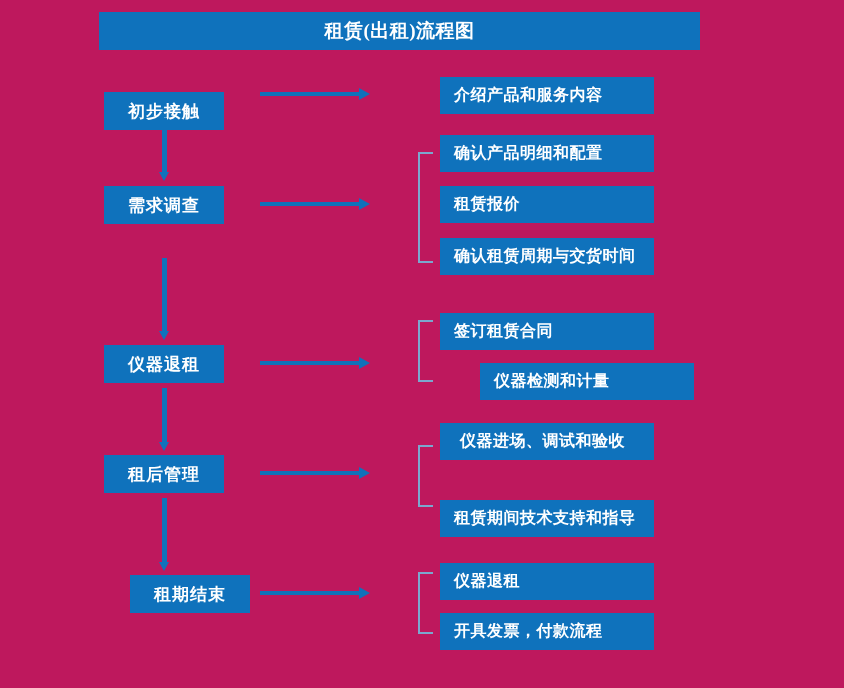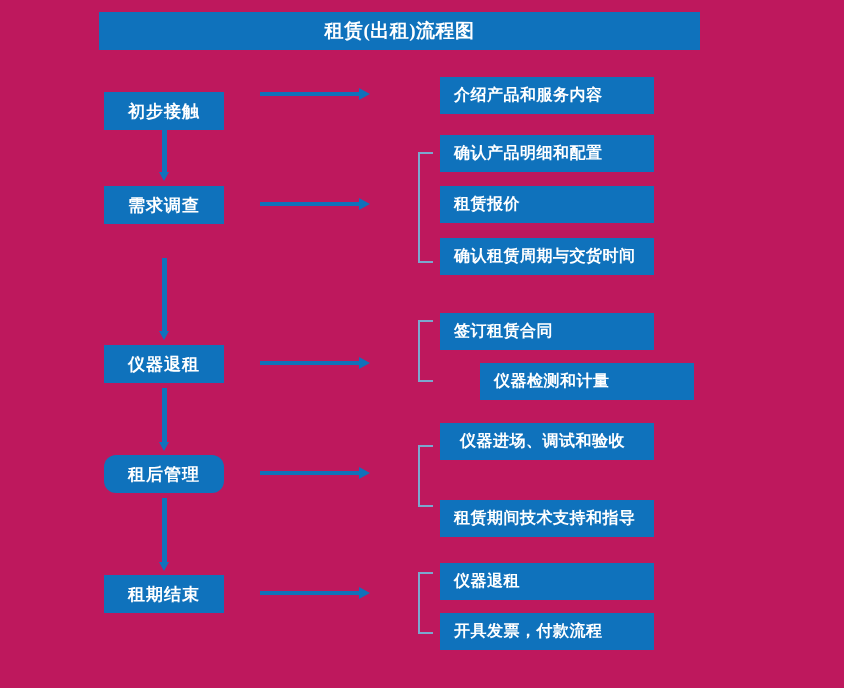--- a/index.html
+++ b/index.html
@@ -131,22 +131,22 @@
 </head>
 <body>
 
 <div id="canvas">
 
   <div class="title-bar">租赁(出租)流程图</div>
 
   <div class="stage-box" style="top:92px;">初步接触</div>
   <div class="stage-box" style="top:186px;">需求调查</div>
   <div class="stage-box" style="top:345px;">仪器退租</div>
-  <div class="stage-box" style="top:455px;border-radius:12px;">租后管理</div>
-  <div class="stage-box" style="top:575px;">租期结束</div>
+  <div class="stage-box" style="top:455px;">租后管理</div>
+  <div class="stage-box" style="top:575px;margin-left:26px;">租期结束</div>
 
   <div class="v-arrow" style="top:118px; height:63px;">
     <div class="shaft" style="height:54px;"></div>
     <div class="head" style="top:54px;"></div>
   </div>
   <div class="v-arrow" style="top:258px; height:82px;">
     <div class="shaft" style="height:73px;"></div>
     <div class="head" style="top:73px;"></div>
   </div>
   <div class="v-arrow" style="top:388px; height:63px;">

